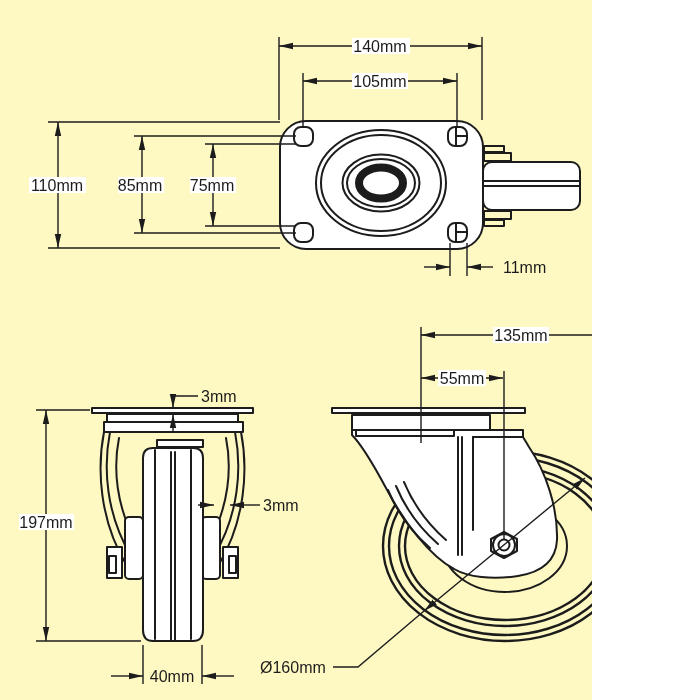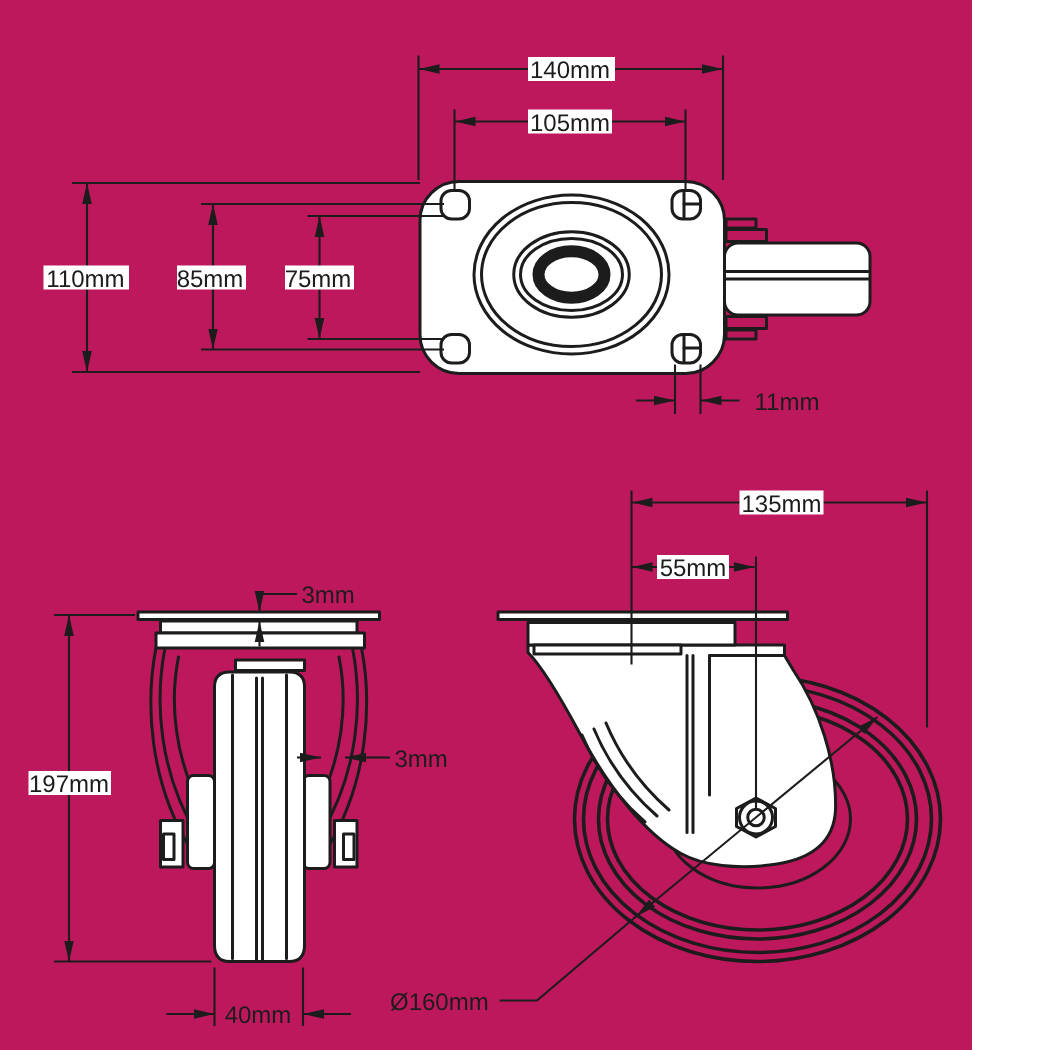--- a/index.html
+++ b/index.html
@@ -1,16 +1,16 @@
 <!DOCTYPE html>
 <html><head>
 <meta charset="utf-8">
 <style>
   html,body{margin:0;padding:0;background:#ffffff;}
-  .stage{width:648px;height:700px;background:#be185d;position:relative;overflow:hidden;}
+  .stage{width:592px;height:700px;background:#fef9c3;position:relative;overflow:hidden;}
   svg{display:block;}
   svg text{
     font-family:"Liberation Sans","DejaVu Sans",sans-serif;
     font-size:16px;
     fill:#1c1c1c;
   }
   .part{fill:#ffffff;stroke:#1c1c1c;stroke-width:2;stroke-linejoin:round;}
   .ln{fill:none;stroke:#1c1c1c;stroke-width:2;stroke-linejoin:round;stroke-linecap:round;}
   .tire{fill:none;stroke:#1c1c1c;stroke-width:2.4;}
   .thin{fill:none;stroke:#1c1c1c;stroke-width:1.4;}

